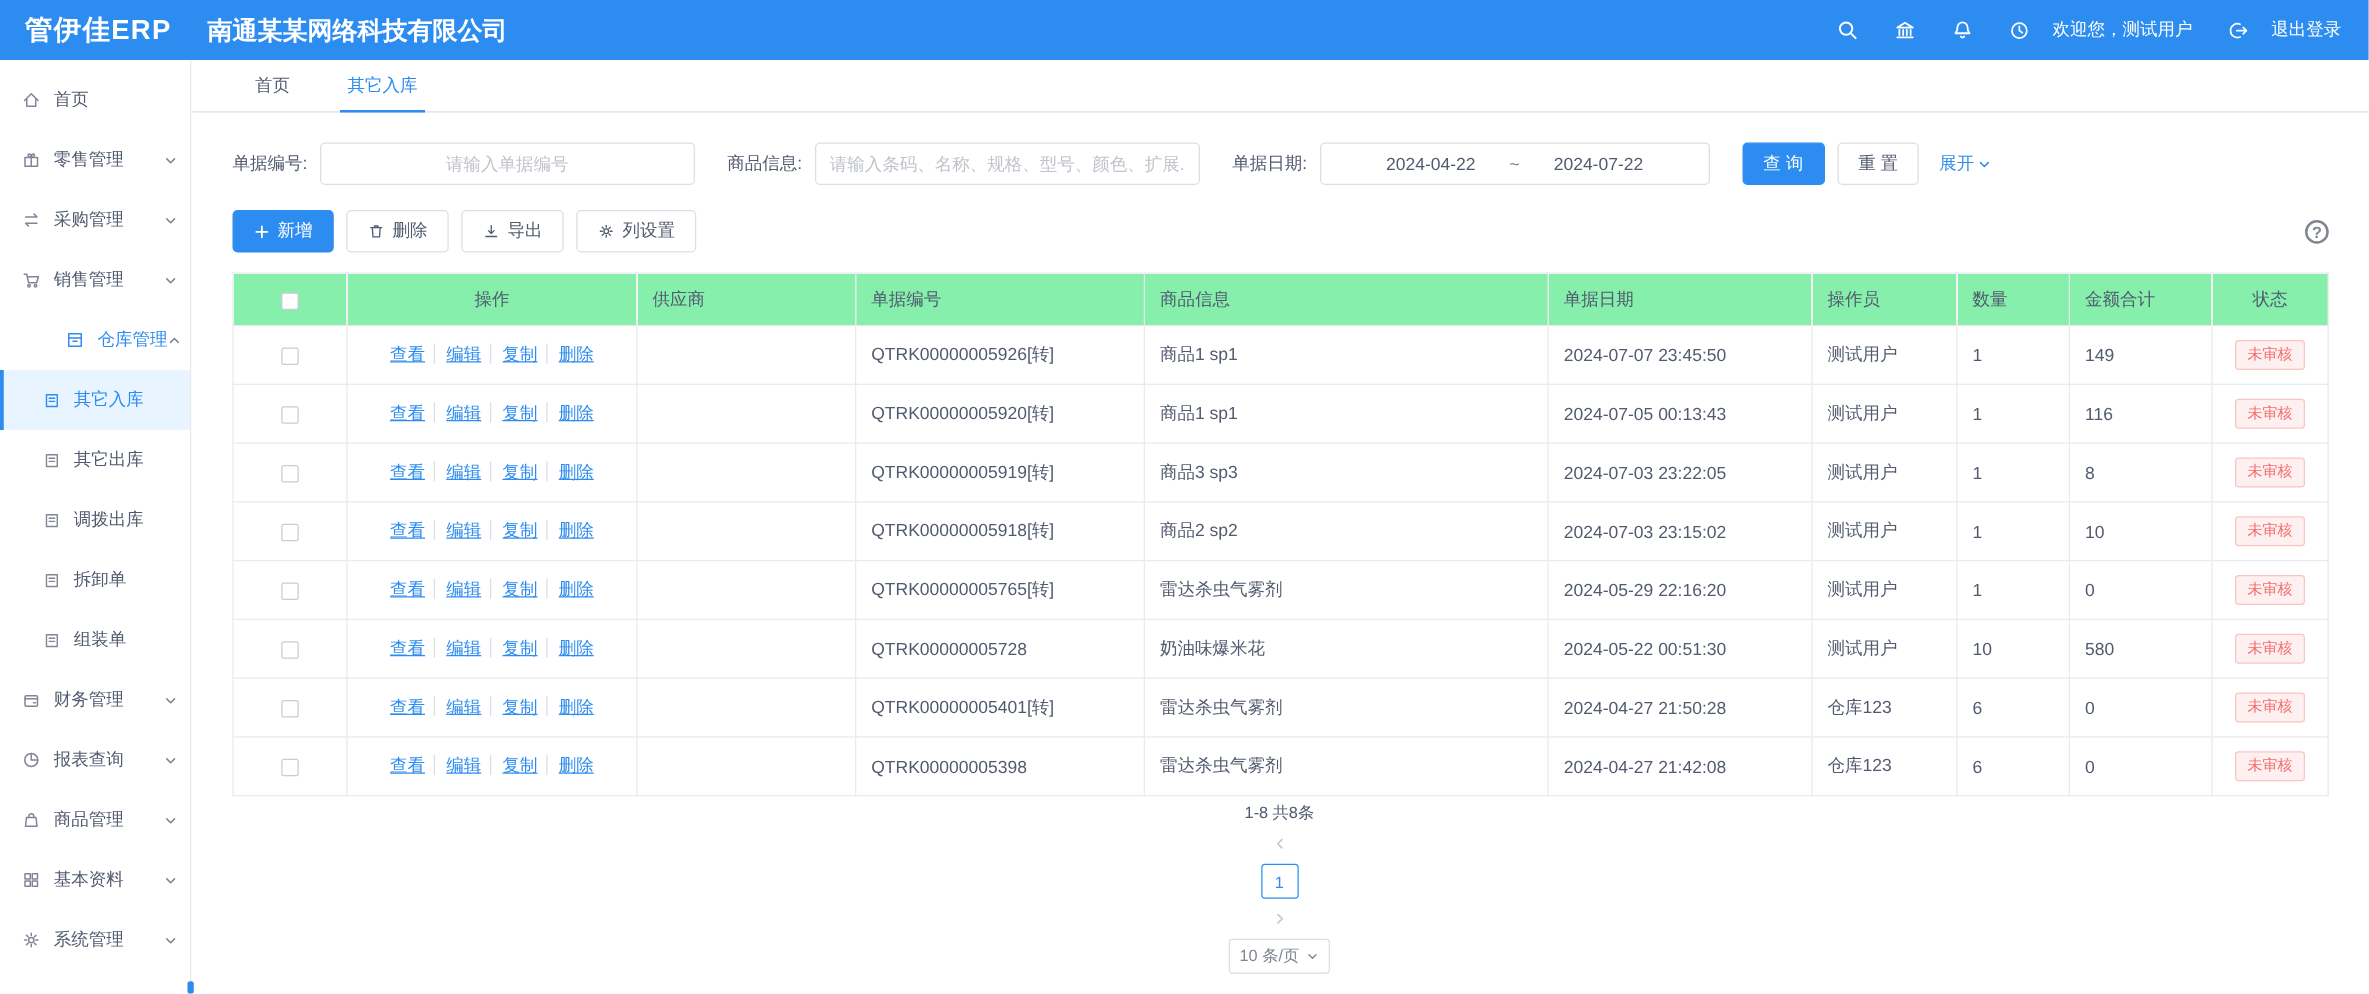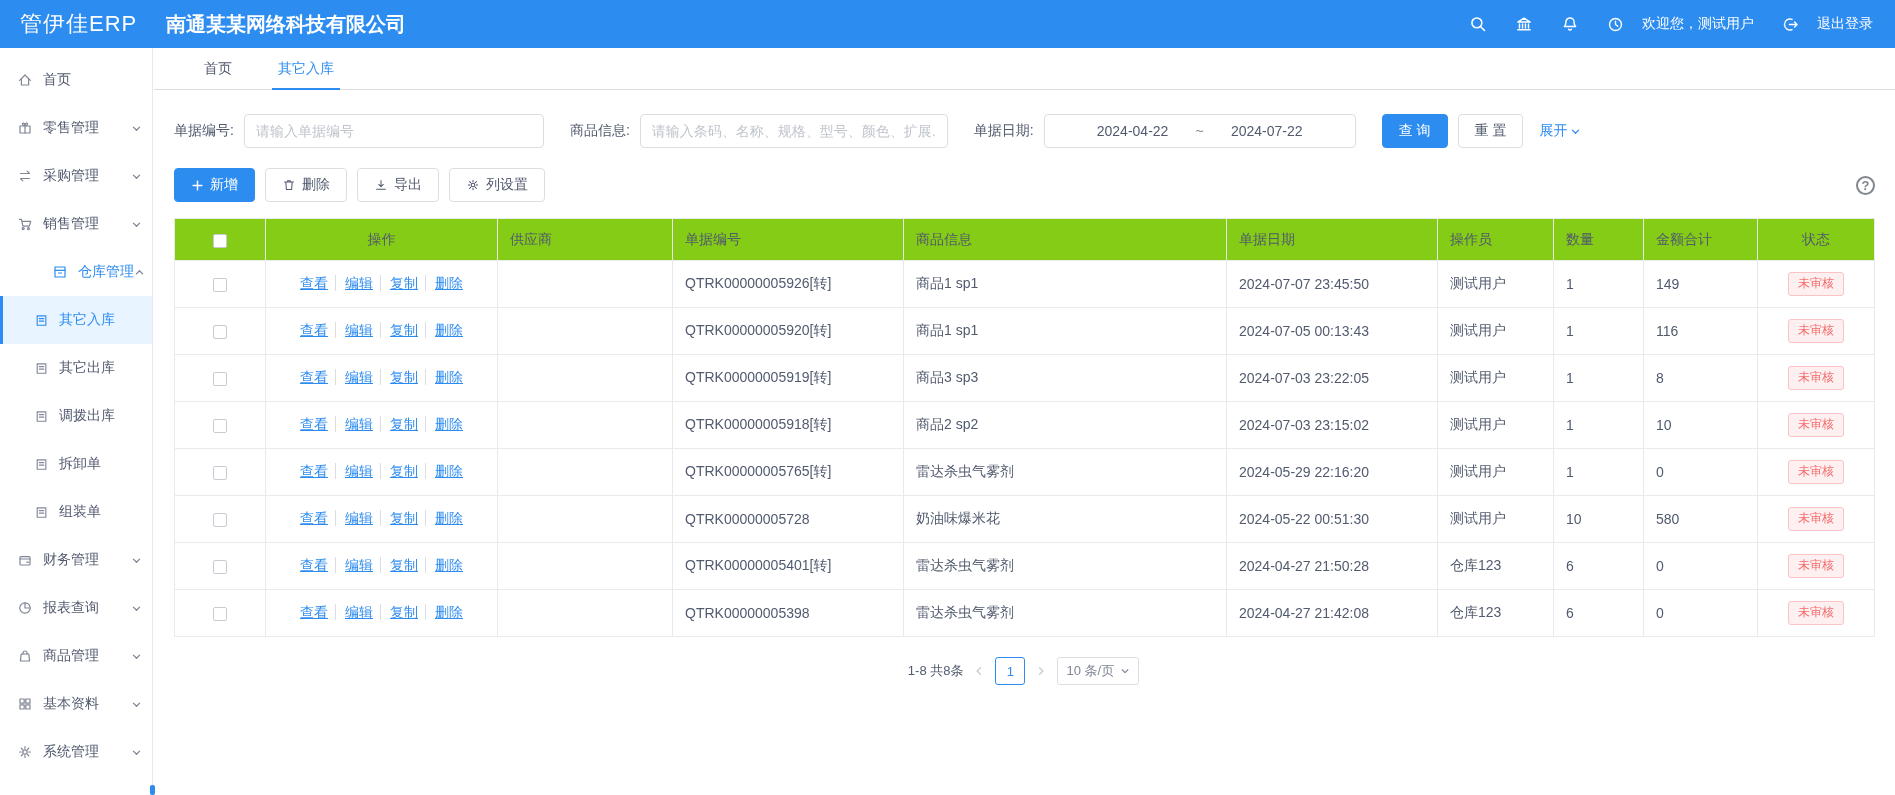--- a/index.html
+++ b/index.html
@@ -7,21 +7,21 @@
   body {
     font-family:"Liberation Sans","DejaVu Sans",sans-serif;
     font-size:14px; color:#515a6e; background:#fff;
     position:relative; overflow:hidden;
   }
   svg { display:block; }
 
   
   .topbar { position:absolute; left:0; top:0; right:0; height:48px; background:#2d8cf0;
             display:flex; align-items:center; color:#fff; z-index:5; }
-  .logo { width:160px; padding-left:20px; font-size:22px; font-weight:normal; letter-spacing:1px; white-space:nowrap; }
+  .logo { width:160px; padding-left:20px; font-size:22px; font-weight:bold; letter-spacing:1px; white-space:nowrap; }
   .company { font-size:20px; font-weight:600; margin-left:6px; white-space:nowrap; }
   .topbar-right { margin-left:auto; display:flex; align-items:center; gap:28px; padding-right:22px; }
   .tb-ico { cursor:pointer; display:flex; align-items:center; }
   .tb-group { display:flex; align-items:center; gap:18px; cursor:pointer; white-space:nowrap; }
 
   
   .sidebar { position:absolute; left:0; top:48px; bottom:0; width:153px;
              background:#fff; border-right:1px solid #e8eaec; padding-top:8px; z-index:4; }
   .side-item { height:48px; display:flex; align-items:center; padding:0 10px 0 17px;
                color:#515a6e; cursor:pointer; position:relative; white-space:nowrap; }
@@ -36,27 +36,27 @@
   .side-thumb { position:absolute; right:-3px; bottom:0; width:5px; height:10px; background:#2d8cf0; border-radius:2px; }
 
   
   .main { position:absolute; left:154px; top:48px; right:0; bottom:0; background:#fff; }
   .tabbar { height:42px; border-bottom:1px solid #dcdee2; display:flex; align-items:stretch;
             padding-left:50px; gap:46px; }
   .tab { display:flex; align-items:center; color:#515a6e; cursor:pointer; position:relative; }
   .tab.active { color:#2d8cf0; }
   .tab.active::after { content:""; position:absolute; left:-6px; right:-6px; bottom:-1px; height:2px; background:#2d8cf0; }
 
-  .content { padding:0 20px; }
+  .content { padding:0 32px; }
 
   
   .filter-row { margin-top:24px; display:flex; align-items:center; }
   .f-label { color:#515a6e; margin-right:10px; white-space:nowrap; }
   .f-input { height:34px; border:1px solid #dcdee2; border-radius:4px; padding:0 11px;
-             font-size:14px; color:#515a6e; outline:none; font-family:inherit; }
+             font-size:14px; color:#515a6e; outline:none; font-family:inherit;text-align:center; }
   .f-input::placeholder { color:#c0c4cc; }
   .in-bill { width:300px; margin-right:26px; }
   .in-prod { width:308px; margin-right:26px; }
   .datebox { width:312px; height:34px; border:1px solid #dcdee2; border-radius:4px;
              display:flex; align-items:center; justify-content:center; gap:4px; cursor:pointer; }
   .datebox .dt { width:118px; text-align:center; color:#515a6e; }
   .datebox .tilde { color:#808695; }
   .btn { height:34px; border-radius:4px; border:1px solid #dcdee2; background:#fff; color:#515a6e;
          display:inline-flex; align-items:center; justify-content:flex-end; gap:6px;
          padding:0 16px; font-size:14px; cursor:pointer; font-family:inherit; white-space:nowrap; }
@@ -67,34 +67,34 @@
 
   
   .toolbar-row { margin-top:20px; display:flex; align-items:center; gap:10px; }
   .help { margin-left:auto; width:19px; height:19px; border:2px solid #80868f; border-radius:50%;
           color:#80868f; font-size:13px; font-weight:bold; display:flex; align-items:center;
           justify-content:center; cursor:pointer; }
 
   
   table { margin-top:16px; width:100%; border-collapse:collapse; table-layout:fixed; }
   th, td { border:1px solid #e8eaec; overflow:hidden; white-space:nowrap; text-overflow:ellipsis; }
-  thead th { background:#84cc16; height:42px; font-weight:400; color:#515a6e; text-align:left; padding:0 12px; }
+  thead th { background:#86efac; height:42px; font-weight:400; color:#515a6e; text-align:left; padding:0 12px; }
   thead th.c-center { text-align:center; padding:0; }
   tbody td { height:47px; padding:0 12px; color:#515a6e; background:#fff; }
   tbody td.c-center { text-align:center; padding:0; }
   .checkbox { display:inline-block; width:14px; height:14px; border:1px solid #c9ccd4;
               border-radius:2px; background:#fff; vertical-align:middle; cursor:pointer; }
   .ops a { color:#2d8cf0; text-decoration:underline; cursor:pointer; }
   .ops a + a { margin-left:7px; padding-left:9px; border-left:1px solid #dcdee2; }
   .badge { display:inline-block; padding:3px 9px; font-size:12px; line-height:1.3; color:#f56c6c;
            background:#fef0f0; border:1px solid #fbc4c4; border-radius:3px; }
 
   
-  .pagination { margin-top:20px; display:flex; justify-content:center; align-items:center;
-                gap:10px; font-size:13px; color:#515a6e; padding-right:2px; }
+  .pagination { margin-top:4px; display:flex; justify-content:space-between; align-items:center;
+                gap:10px; font-size:13px; color:#515a6e; padding-right:2px;flex-direction:column; }
   .pg-chev { color:#c5c8ce; cursor:pointer; display:flex; }
   .page-box { min-width:30px; height:28px; border:1px solid #2d8cf0; border-radius:3px; color:#2d8cf0;
               display:flex; align-items:center; justify-content:center; background:#fff; cursor:pointer; }
   .size-select { height:28px; border:1px solid #dcdee2; border-radius:3px; padding:0 8px;
                  display:flex; align-items:center; gap:6px; color:#808695; cursor:pointer; background:#fff; }
 </style>
 </head>
 <body>
 
 <div class="topbar">

